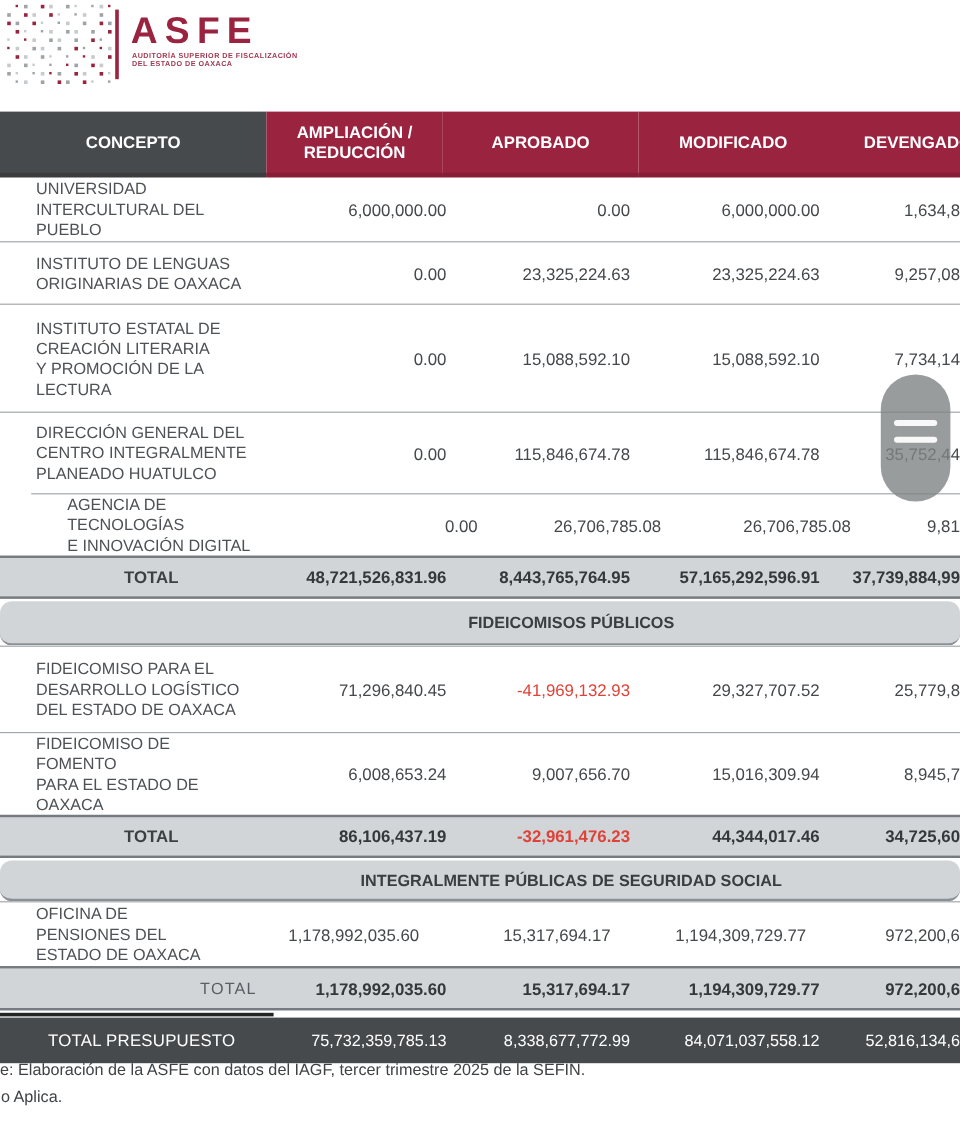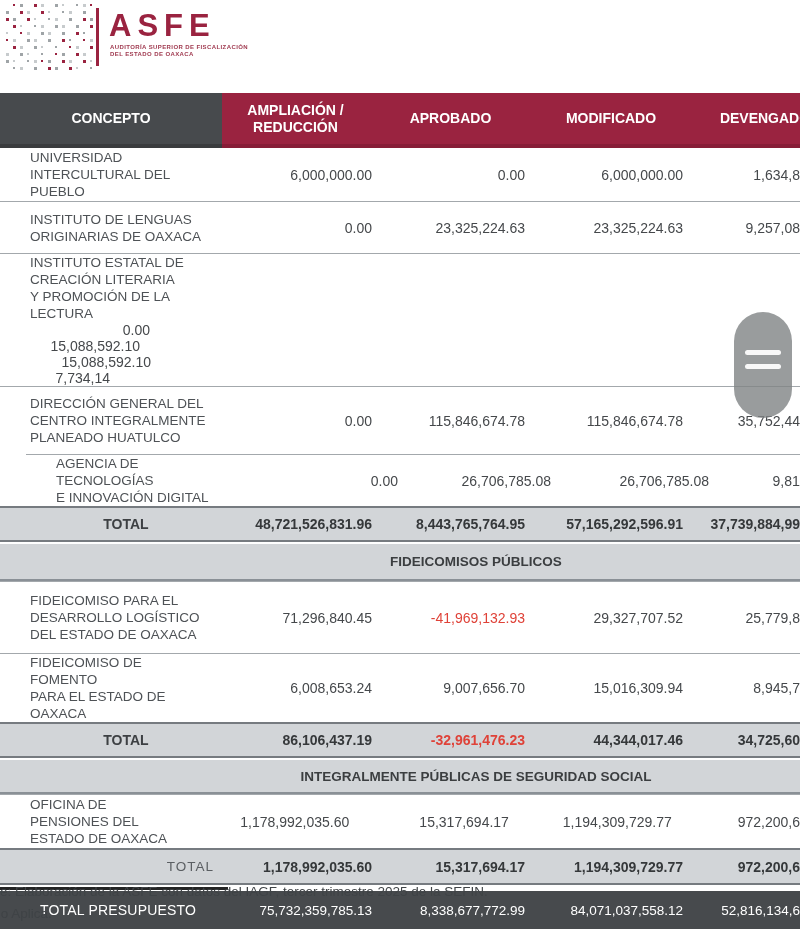--- a/index.html
+++ b/index.html
@@ -37,21 +37,21 @@
 
   .row.data { background:#fff; border-top:1px solid #a3a8ac; }
   .row.data.first { border-top:none; }
 
   .row.total { background:#d2d5d8; border-top:2px solid #767b80; border-bottom:2px solid #767b80; }
   .row.total .c { font-weight:bold; color:#35383a; }
   .row.total .tl-center { justify-content:center; padding-right:0; font-size:14px; color:#3d4043; }
   .row.total .tl-right  { justify-content:flex-end; padding-right:8px; font-weight:400;
                           color:#5a5e62; letter-spacing:1px; }
 
-  .row.section { background:#d2d5d8; border-bottom:2px solid #8a9096; margin-top:2px; }
+  .row.section { background:#d2d5d8; border-bottom:2px solid #8a9096; margin-top:2px;border-radius:10px; }
   .section-inner { width:648px; margin-left:152px; text-align:center; font-weight:bold;
                    font-size:13.5px; color:#3b3e40; align-self:center; }
 
   .row.grand { background:#474a4d; margin-top:6px; }
   .row.grand::before { content:""; position:absolute; top:-4px; left:0; width:228px; height:3px;
                        background:#232424; }
   .row.grand .c { color:#fff; font-weight:normal; font-size:13.5px;padding-left:40px; }
   .row.grand .concepto { font-size:14px; letter-spacing:.2px; color:#fff; align-items:center; }
 
   .neg { color:#df4238 !important; }
@@ -188,21 +188,21 @@
           <div class="c v3">1,634,8</div>
         </div>
         <div class="row data" style="min-height: 52px;">
           <div class="c concepto">INSTITUTO DE LENGUAS
 ORIGINARIAS DE OAXACA</div>
           <div class="c v0">0.00</div>
           <div class="c v1">23,325,224.63</div>
           <div class="c v2">23,325,224.63</div>
           <div class="c v3">9,257,08</div>
         </div>
-        <div class="row data" style="min-height: 90px; flex-direction: column;">
+        <div class="row data" style="min-height: 90px;">
           <div class="c concepto">INSTITUTO ESTATAL DE
 CREACIÓN LITERARIA
 Y PROMOCIÓN DE LA
 LECTURA</div>
           <div class="c v0">0.00</div>
           <div class="c v1">15,088,592.10</div>
           <div class="c v2">15,088,592.10</div>
           <div class="c v3">7,734,14</div>
         </div>
         <div class="row data" style="min-height: 68px;">

